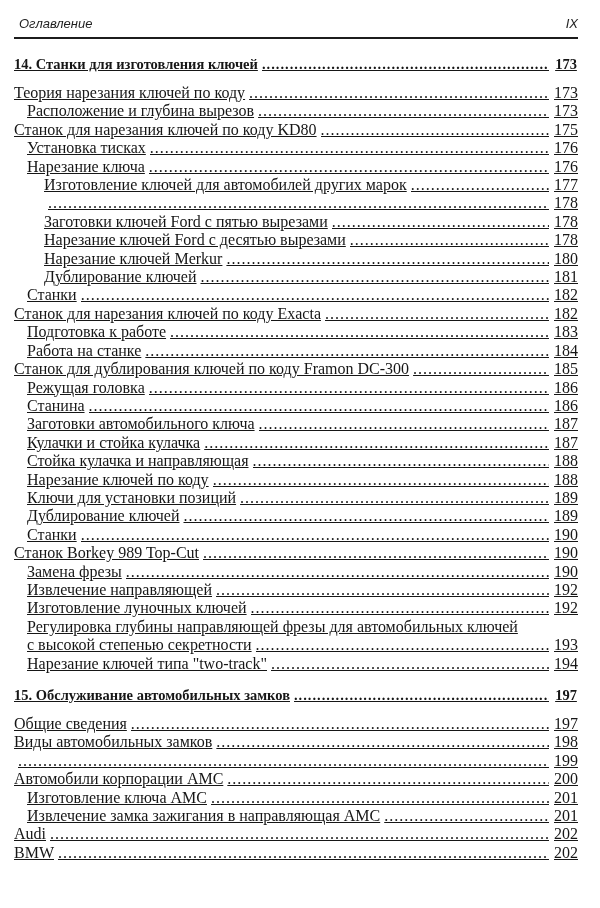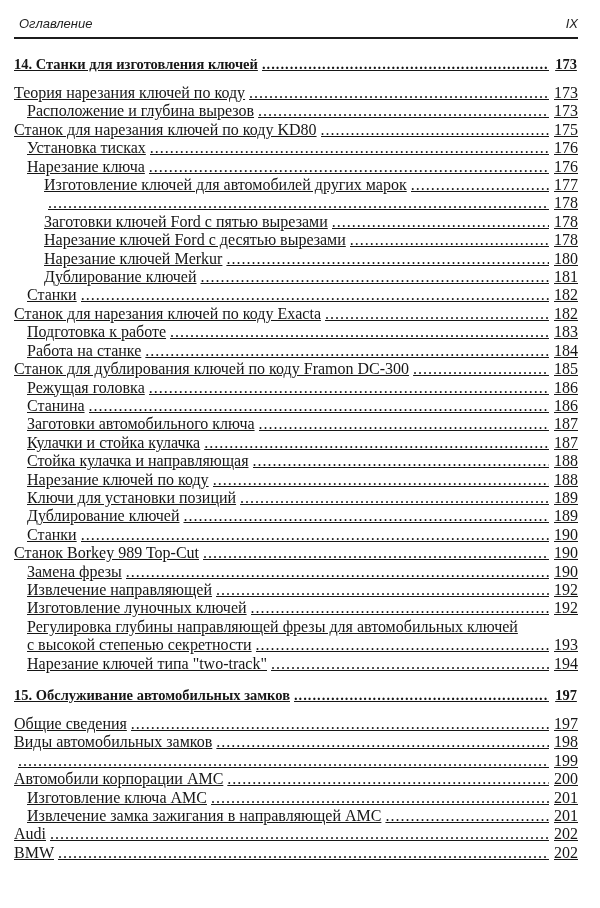--- a/index.html
+++ b/index.html
@@ -253,21 +253,21 @@
         <span class="lbl">Автомобили корпорации AMC</span>
         <span class="dots">........................................................................................................................................................................................................</span>
         <span class="pg">200</span>
       </div>
       <div class="row item lvl1">
         <span class="lbl">Изготовление ключа AMC</span>
         <span class="dots">........................................................................................................................................................................................................</span>
         <span class="pg">201</span>
       </div>
       <div class="row item lvl1">
-        <span class="lbl">Извлечение замка зажигания в направляющей AMC</span>
+        <span class="lbl">Извлечение замка зажигания в направляющая AMC</span>
         <span class="dots">........................................................................................................................................................................................................</span>
         <span class="pg">201</span>
       </div>
       <div class="row item">
         <span class="lbl">Audi</span>
         <span class="dots">........................................................................................................................................................................................................</span>
         <span class="pg">202</span>
       </div>
       <div class="row item">
         <span class="lbl">BMW</span>

